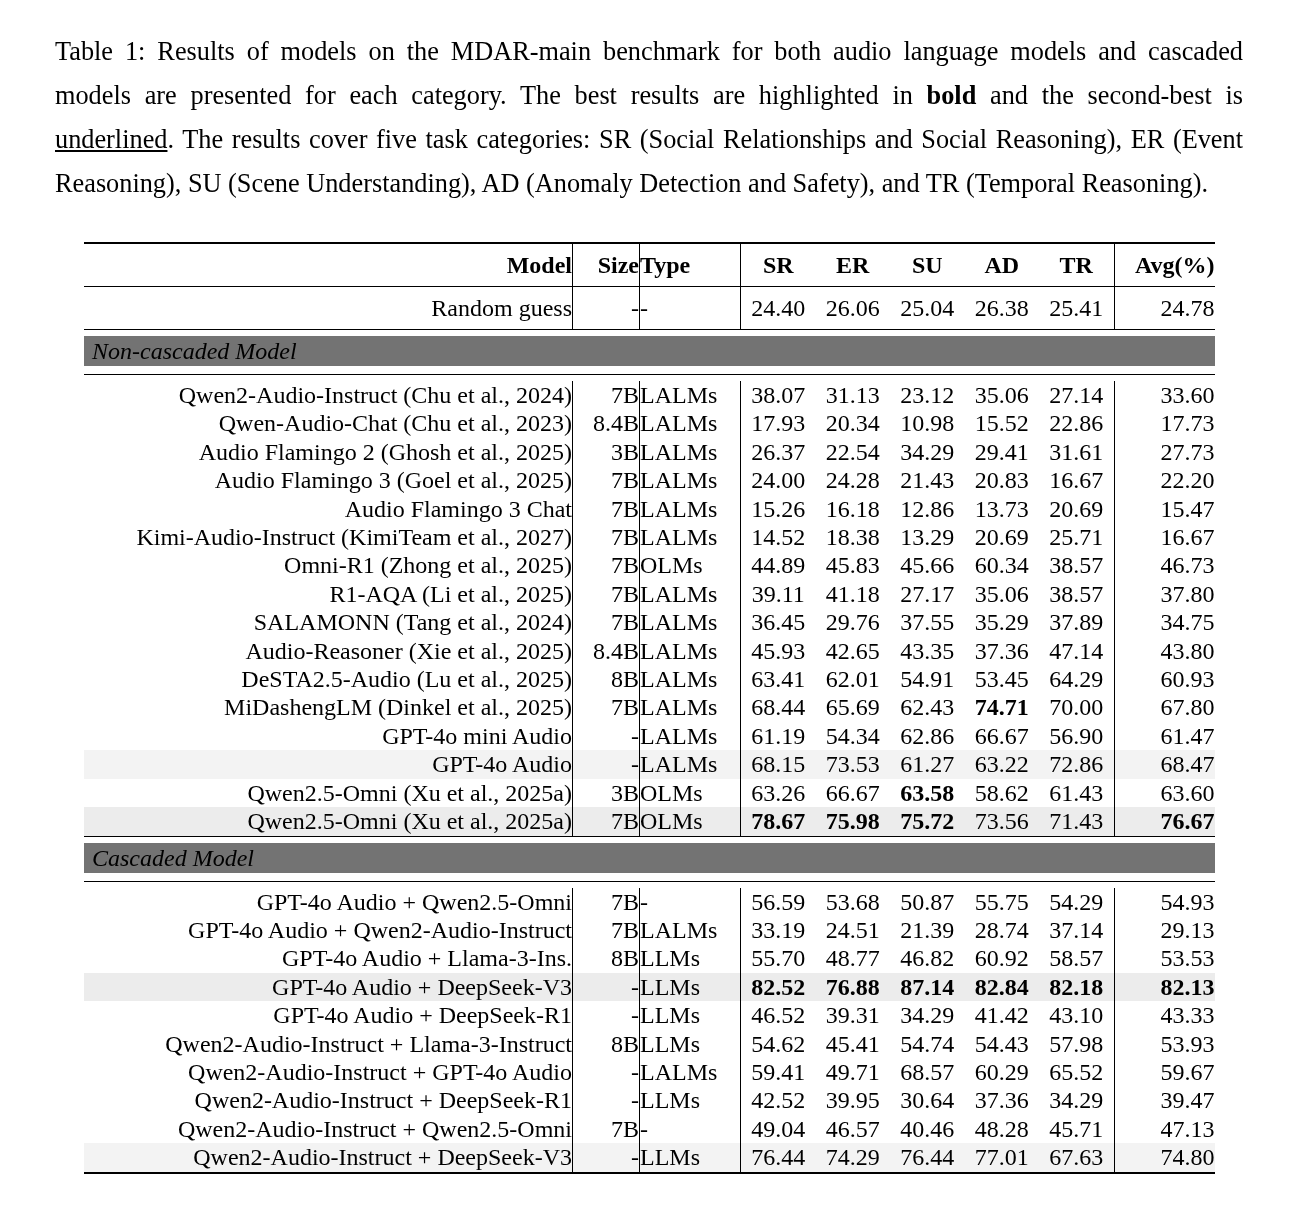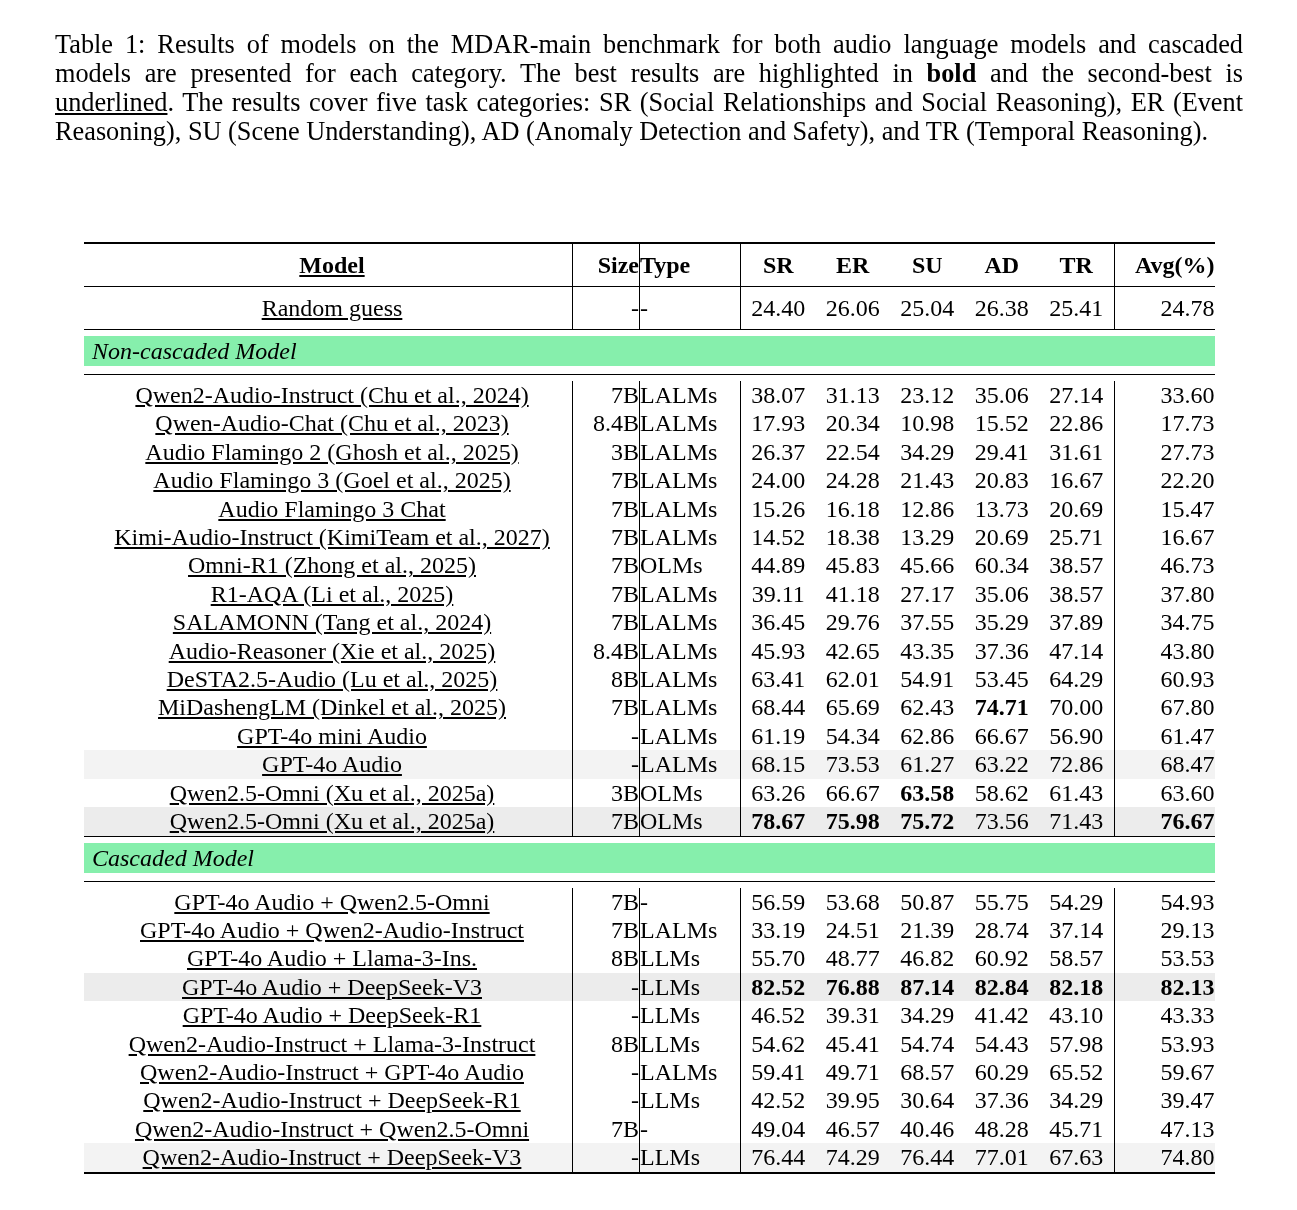--- a/index.html
+++ b/index.html
@@ -2,38 +2,38 @@
 <html><head>
 <meta charset="utf-8">
 <style>
   html, body { margin: 0; padding: 0; background: #ffffff; }
   body {
     width: 1297px; height: 1210px; position: relative; overflow: hidden;
     font-family: "Liberation Serif", "DejaVu Serif", serif; color: #000;
   }
   .caption {
     position: absolute; left: 55px; top: 30px; width: 1188px;
-    font-size: 26.3px; line-height: 29px; text-align: justify;
+    font-size: 26.3px; line-height: 44px; text-align: justify;
   }
   .caption b { font-weight: bold; }
   .caption u { text-decoration: underline; }
   .tbl-wrap { position: absolute; left: 84px; top: 242px; width: 1124px; }
   table { border-collapse: collapse; width: 1124px; font-size: 24px; table-layout: fixed; }
   td, th { padding: 0; white-space: nowrap; height: 28.4px; line-height: 28.4px; }
   th { font-weight: bold; height: 42px; line-height: 42px; }
-  .c-model { width: 480px; text-align: center; padding-left: 8px; text-decoration: underline; }
+  .c-model { width: 480px; text-align: right; padding-left: 8px; }
   .c-size { width: 66px; text-align: right; border-left: 1px solid #000; }
   .c-type { width: 100px; text-align: left; border-left: 1px solid #000; border-right: 1px solid #000; }
   .c-num { width: 74.5px; text-align: center; }
   .c-avg { width: 100px; text-align: right; border-left: 1px solid #000; }
   .top-rule td, .top-rule th { border-top: 2.5px solid #000; }
   .mid-rule td { border-top: 1.5px solid #000; }
   .bottom-rule td { border-bottom: 2.5px solid #000; }
   .random td { height: 42px; line-height: 42px; }
-  .section-row td { background: #86efac; font-style: italic; height: 30px; line-height: 30px; border-left: none; border-right: none; padding-left: 8px; }
+  .section-row td { background: #737373; font-style: italic; height: 30px; line-height: 30px; border-left: none; border-right: none; padding-left: 8px; }
   .spacer td { height: 8px; line-height: 8px; border-left: none; border-right: none; }
   .spacer.pre td { height: 6px; }
   .shade td { background: #ececec; }
   .shade-light td { background: #f3f3f3; margin-left: 32px; }
   .b { font-weight: bold; margin-top: 20px; }
   .u { text-underline-offset: 3px; }
 </style>
 </head>
 <body>
 

